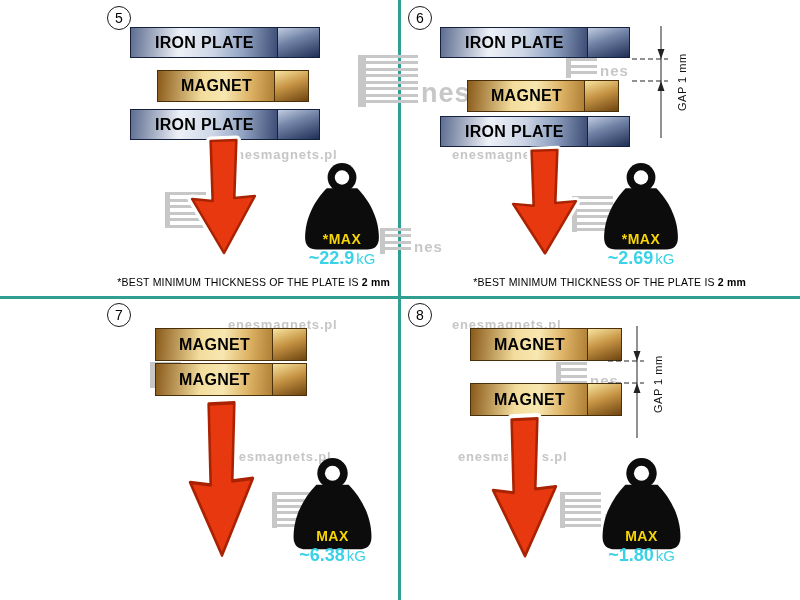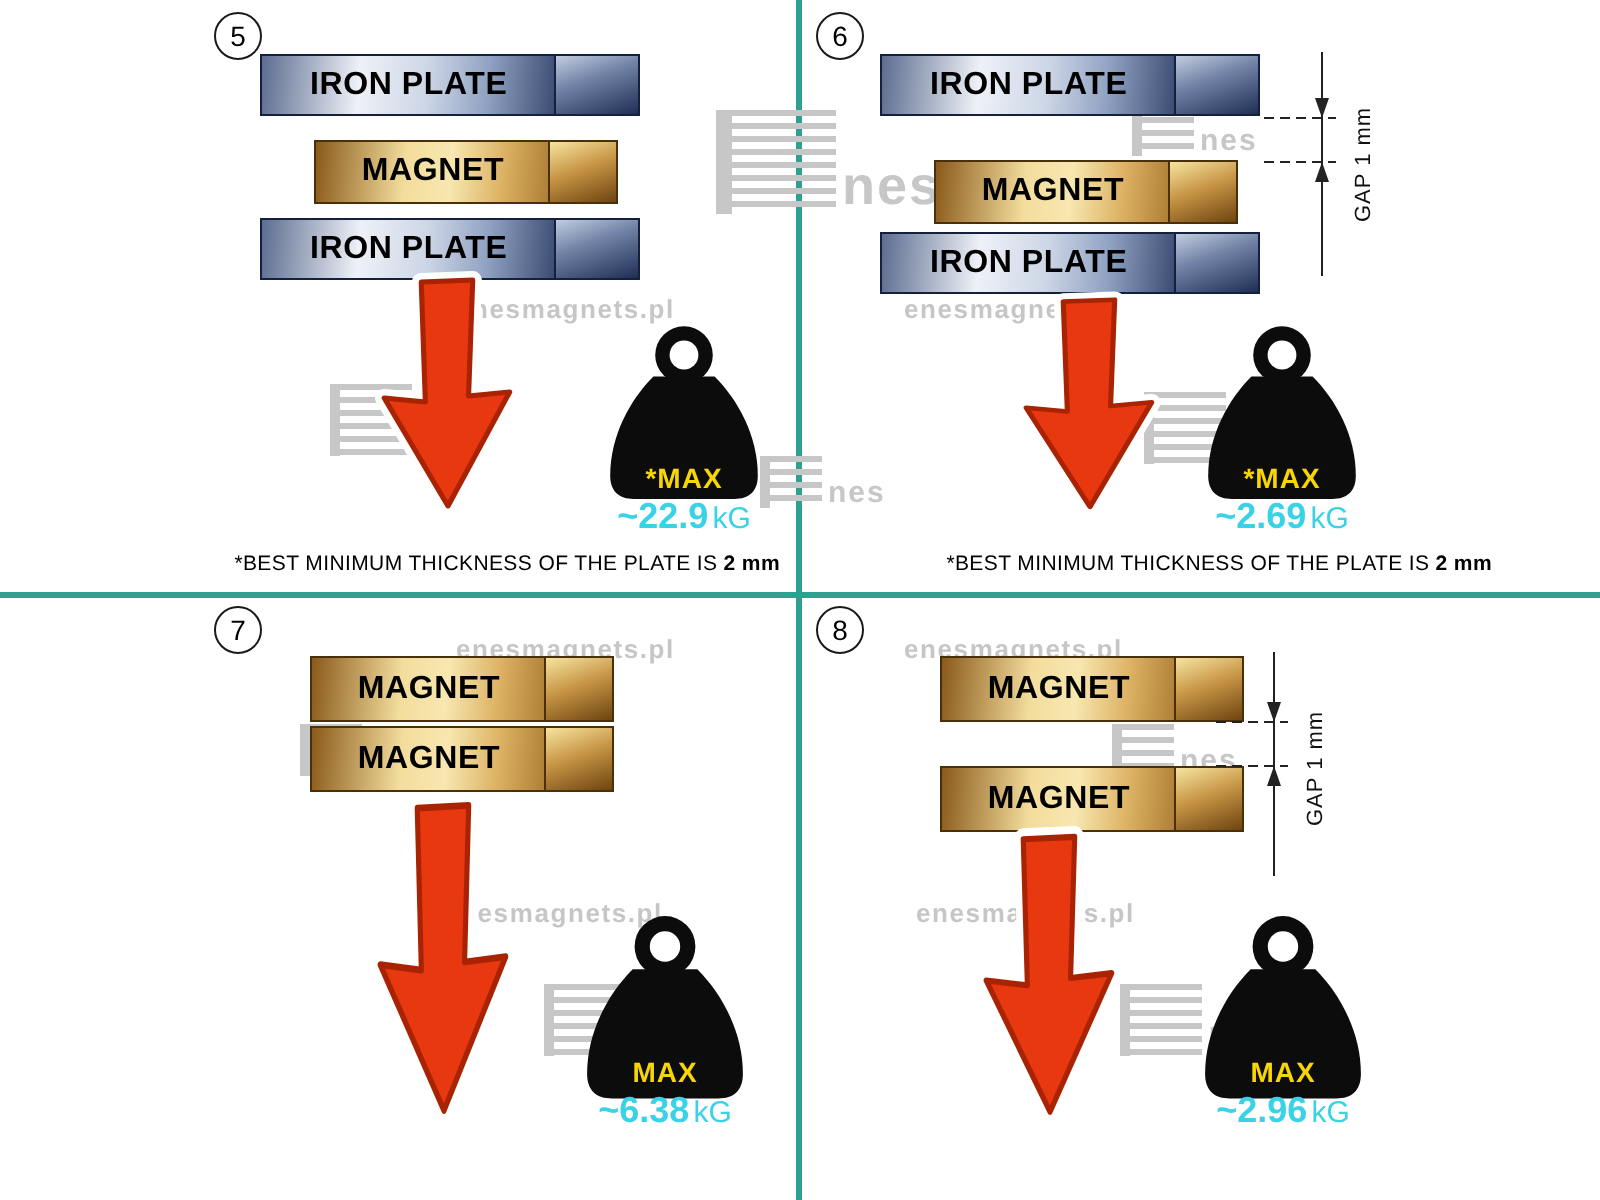--- a/index.html
+++ b/index.html
@@ -287,20 +287,20 @@
 
     <div class="weight" style="left:594px;top:455px;width:95px;height:103px">
       <svg viewBox="0 0 100 106">
         <circle cx="50" cy="18" r="16" fill="#0c0c0c"></circle>
         <circle cx="50" cy="18" r="8" fill="#ffffff"></circle>
         <path d="M33,30 L67,30 C80,43 91,63 91,85 C91,94 86,98 78,98 L22,98 C14,98 9,94 9,85 C9,63 20,43 33,30 Z" fill="#0c0c0c"></path>
       </svg>
       <div class="kb-text">
         <span class="kb-max">MAX</span>
         <span class="kb-val">
-            <span>~2.96</span>
+            <span>~1.80</span>
             <span class="kb-unit">kG</span>
           </span>
       </div>
     </div>
   </div>
 
 </div>
 
 </body></html>

